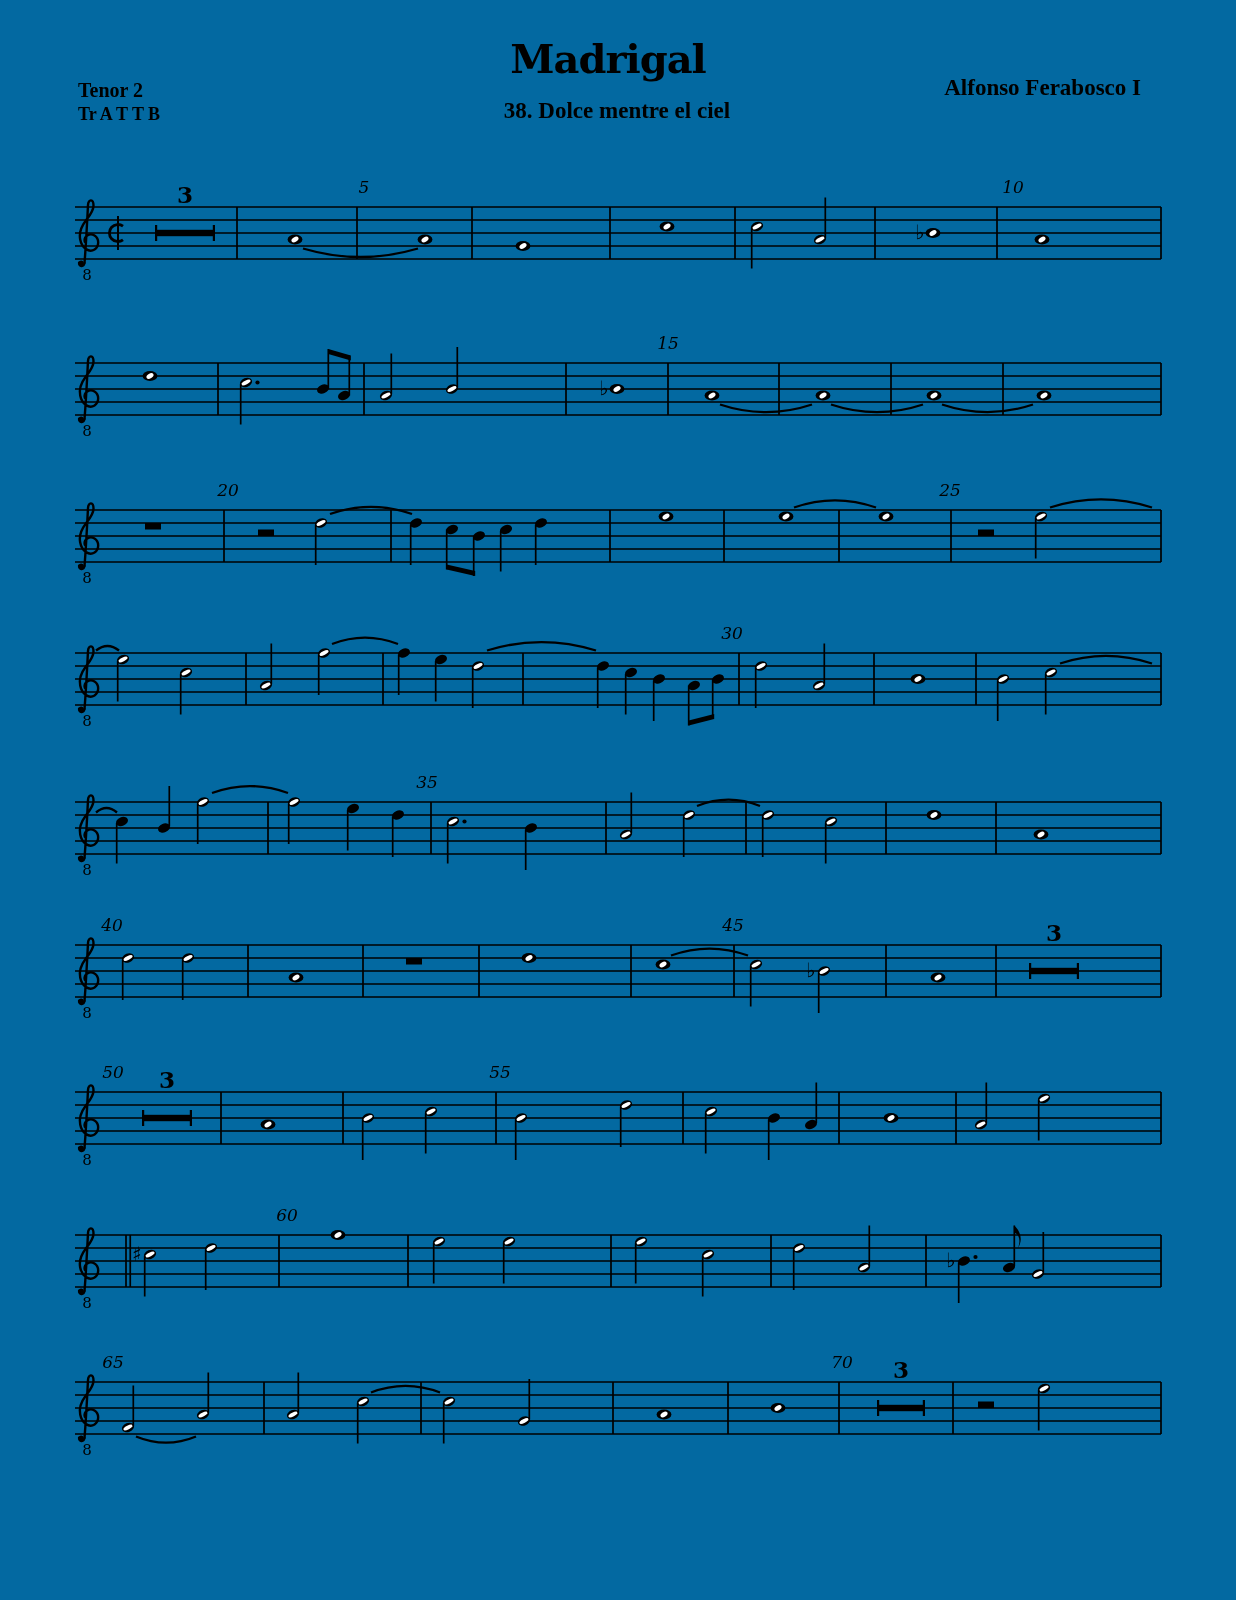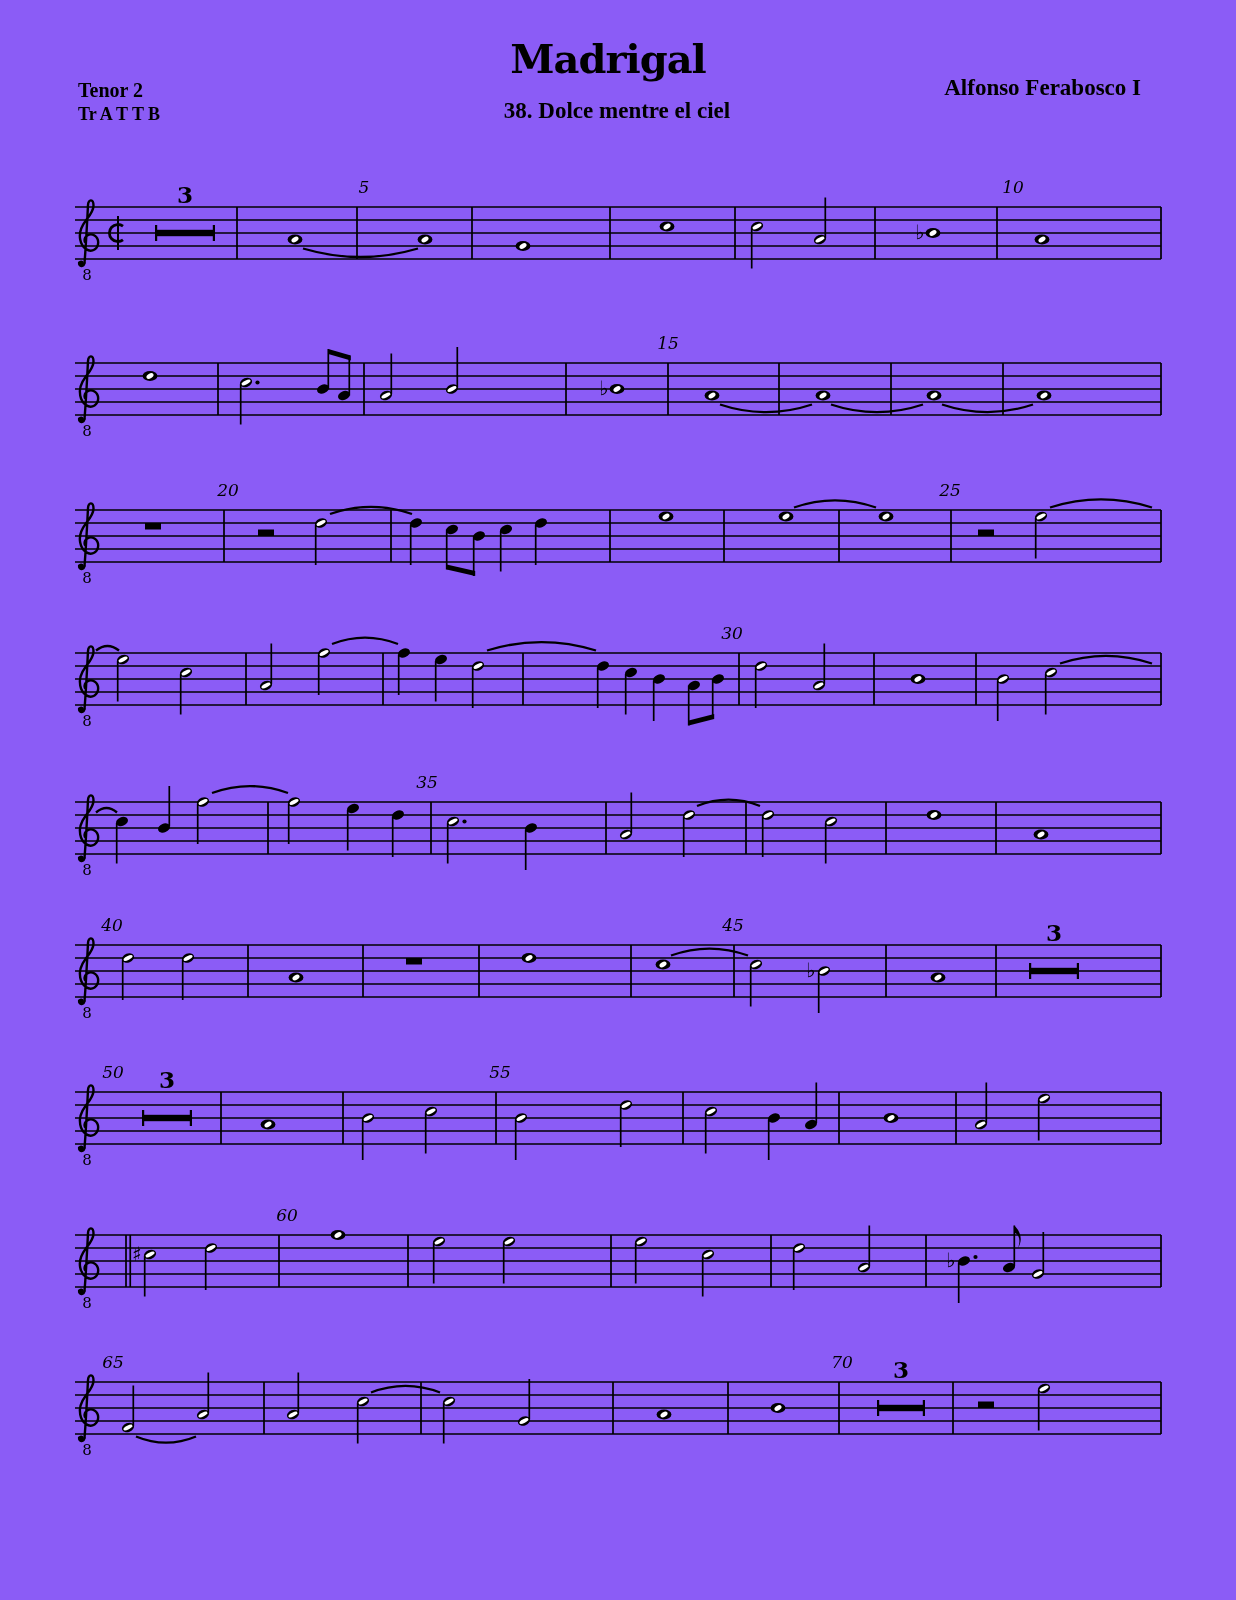--- a/index.html
+++ b/index.html
@@ -1,16 +1,16 @@
 <!DOCTYPE html>
 <html><head>
 <meta charset="utf-8">
 <style>
   html,body{margin:0;padding:0;background:#888;}
-  .page{position:relative;width:1236px;height:1600px;margin:0 auto;background:#8b5cf6;}
+  .page{position:relative;width:1236px;height:1600px;margin:0 auto;background:#0369a1;}
   svg{display:block;}
   text{fill:#000;}
   .title{font-family:"DejaVu Serif",serif;font-weight:900;font-size:40px;letter-spacing:-1px;}
   .subtitle{font-family:"Liberation Serif","DejaVu Serif",serif;font-weight:bold;font-size:23px;}
   .composer{font-family:"Liberation Serif","DejaVu Serif",serif;font-weight:bold;font-size:23px;}
   .part{font-family:"Liberation Serif","DejaVu Serif",serif;font-weight:bold;font-size:20px;}
   .instr{font-family:"Liberation Serif","DejaVu Serif",serif;font-weight:bold;font-size:18px;}
   .mnum{font-family:"DejaVu Serif",serif;font-style:italic;font-size:17px;}
   .mrnum{font-family:"DejaVu Serif",serif;font-weight:bold;font-size:23px;}
   .acc{font-family:"DejaVu Sans",sans-serif;font-size:20px;}

